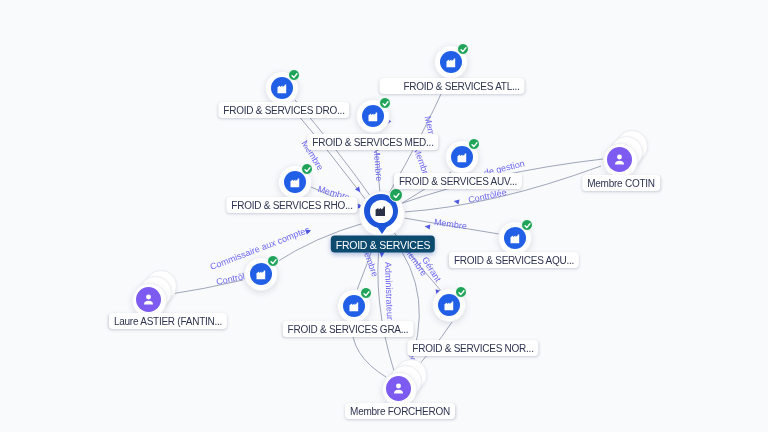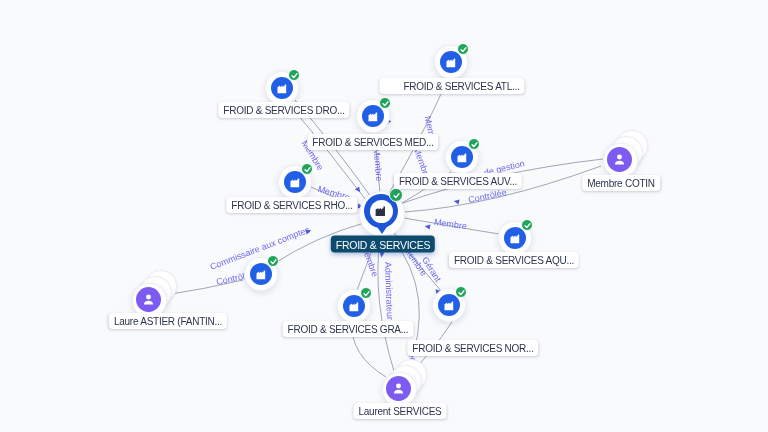--- a/index.html
+++ b/index.html
@@ -285,16 +285,16 @@
       <div class="nlabel" style="left: 284px; top: 110px;">FROID &amp; SERVICES DRO...</div>
       <div class="nlabel" style="left: 452px; top: 86px; padding-left: 24px;">FROID &amp; SERVICES ATL...</div>
       <div class="nlabel" style="left: 458px; top: 181px;">FROID &amp; SERVICES AUV...</div>
       <div class="nlabel" style="left: 373px; top: 142px;">FROID &amp; SERVICES MED...</div>
       <div class="nlabel" style="left: 292px; top: 205px;">FROID &amp; SERVICES RHO...</div>
       <div class="nlabel" style="left: 514px; top: 260px;">FROID &amp; SERVICES AQU...</div>
       <div class="nlabel" style="left: 473px; top: 348px;">FROID &amp; SERVICES NOR...</div>
       <div class="nlabel" style="left: 348px; top: 329px;">FROID &amp; SERVICES GRA...</div>
       <div class="nlabel" style="left: 621px; top: 183px;">Membre COTIN</div>
       <div class="nlabel" style="left: 160px; top: 321px; margin-left: 8px;">Laure ASTIER (FANTIN...</div>
-      <div class="nlabel" style="left: 400px; top: 411px;">Laurent SERVICES</div>
+      <div class="nlabel" style="left: 400px; top: 411px;">Membre FORCHERON</div>
       <div class="nlabel center" style="left: 383px; top: 244px;">FROID &amp; SERVICES</div>
     </div>
 </div>
 
 </body></html>

